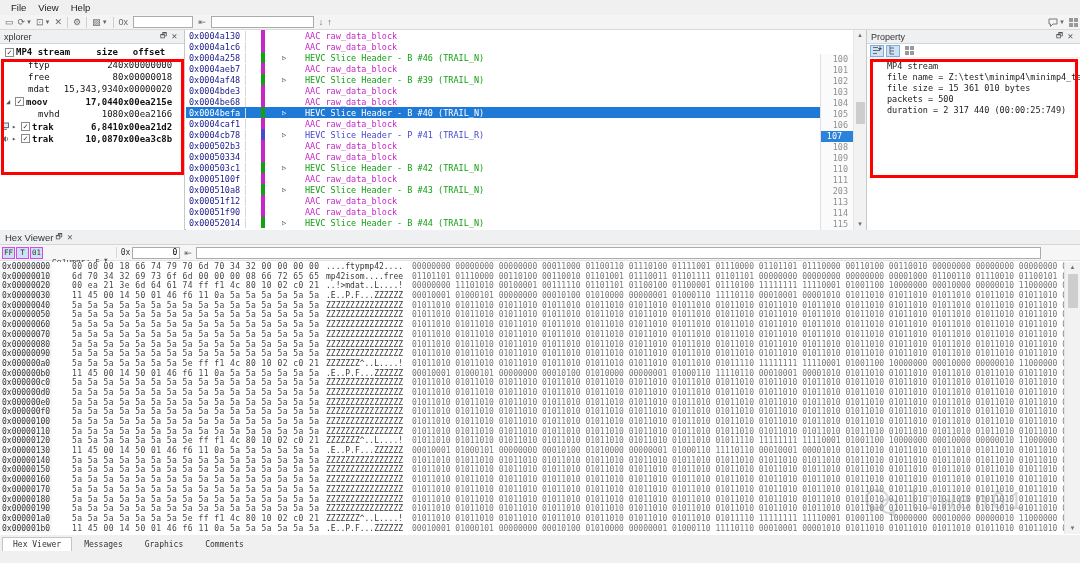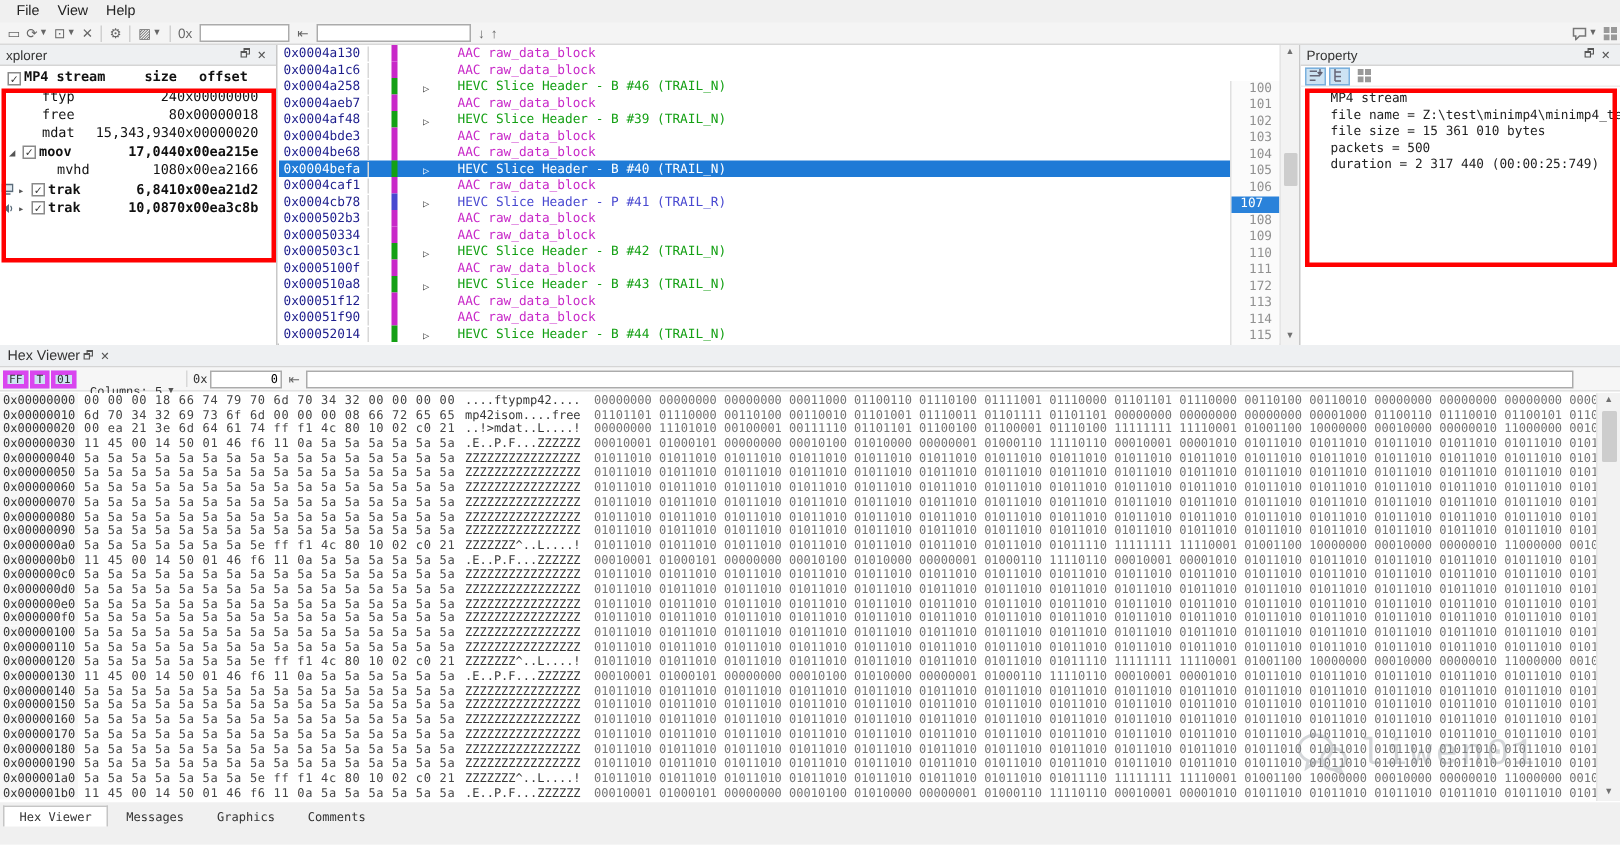--- a/index.html
+++ b/index.html
@@ -33,21 +33,21 @@
   .tree-row .t-name { }
   .tree-row .t-size { position:absolute; right:66px; width:70px; text-align:right; }
   .tree-row .t-off  { position:absolute; right:4px; width:62px; text-align:left; }
   .tree-row.bold { font-weight:bold; }
   .arrow { width:9px; font-size:7px; color:#555; }
   .cbx { width:9px; height:9px; border:1px solid #8a8a8a; background:#fff; font-size:8px; line-height:7px; color:#333; text-align:center; margin-right:2px; display:inline-block; }
   .t-typeicon { position:absolute; left:1px; top:2px; }
 
   
   #packets { position:absolute; left:186px; top:0; width:634px; height:200px; background:#fff; overflow:hidden; }
-  .pk-row { height:11px; display:flex; align-items:flex-end; font-family:"DejaVu Sans Mono", monospace; font-size:8.5px; white-space:nowrap;gap:15px; }
+  .pk-row { height:11px; display:flex; align-items:center; font-family:"DejaVu Sans Mono", monospace; font-size:8.5px; white-space:nowrap;gap:15px; }
   .pk-addr { width:60px; color:#1c1c8c; padding-left:3px; border-right:1px solid #d8d8d8; }
   .pk-chip { width:4px; height:11px; margin-right:2px; }
   .pk-arrow { width:8px; font-size:7px; color:#444; }
   .pk-noarrow { width:8px; }
   .pk-label { }
   .pk-row.sel { background:#1e7ad6; }
   .pk-row.sel .pk-addr, .pk-row.sel .pk-label, .pk-row.sel .pk-arrow { color:#fff; }
   .c-aac { color:#c828c8; } .bg-aac { background:#c828c8; }
   .c-hevcb { color:#14a014; } .bg-hevcb { background:#14a014; }
   .c-hevcp { color:#4848d0; } .bg-hevcp { background:#4848d0; }
@@ -75,32 +75,32 @@
 
   
   .anno { position:absolute; border:3px solid #f00; pointer-events:none; z-index:50; }
   #anno-explorer { left:1px; top:29px; width:183px; height:116px; }
   #anno-property { left:870px; top:29px; width:208px; height:119px; }
 
   
   #hexviewer { position:absolute; left:0; top:230px; width:1080px; height:305px; background:#fff; }
   #hv-title { height:15px; background:#eef0f2; border-bottom:1px solid #d5d5d5; font-size:9.5px; color:#333; display:flex; align-items:center; padding:0 5px; }
   #hv-toolbar { height:16px; background:#f6f6f6; border-bottom:1px solid #e2e2e2; display:flex; align-items:center; padding-left:2px; font-size:8px; color:#333; }
-  .toggle { min-width:13px; height:12px; border:3px solid #d946ef; background:#cde3f3; color:#333; font-size:7.5px; display:flex; align-items:center; justify-content:center; margin-right:1px; padding:0 1px; font-family:"DejaVu Sans Mono", monospace; }
+  .toggle { min-width:13px; height:12px; border:1px solid #d946ef; background:#cde3f3; color:#333; font-size:7.5px; display:flex; align-items:center; justify-content:center; margin-right:1px; padding:0 1px; font-family:"DejaVu Sans Mono", monospace; }
   #hv-columns { display:flex; align-items:flex-start; margin-left:8px; font-family:Liberation Mono, monospace;margin-top:18px; }
   #hv-columns .dd { font-size:6px; margin:0 4px; color:#555; }
   .hv-sep { width:1px; height:11px; background:#d8d8d8; margin:0 4px; }
   #hv-0x { font-family:"DejaVu Sans Mono", monospace; margin-right:2px; }
   #hv-addr-input { width:48px; height:12px; border:1px solid #ababab; background:#fff; font-size:8px; text-align:right; font-family:"DejaVu Sans Mono", monospace; padding:0 2px; }
   #hv-goto { margin:0 4px; color:#666; font-size:9px; }
   #hv-search { width:845px; height:12px; border:1px solid #ababab; background:#fff; font-size:8px; font-family:"DejaVu Sans Mono", monospace; }
   #hv-content { position:absolute; left:0; top:32px; width:1064px; height:272px; overflow:hidden; background:#fff; }
   .hx-row { height:9.7px; line-height:9.7px; white-space:nowrap; overflow:hidden; font-family:"DejaVu Sans Mono", monospace; font-size:8px; }
   .hx-addr { display:inline-block; width:52px; color:#383838; background:#f7f7f7; padding-left:2px; }
-  .hx-bytes { display:inline-block; width:250px; color:#464646; letter-spacing:.45px; margin-left:4px; }
+  .hx-bytes { display:inline-block; width:250px; color:#464646; letter-spacing:.45px; margin-left:20px; }
   .hx-ascii { display:inline-block; width:80px; color:#383838; margin-left:4px; }
   .hx-bin { color:#767676; margin-left:6px; }
   #hv-scroll { left:1064px; top:32px; width:16px; height:272px; position:absolute; background:#f2f2f2; border-left:1px solid #e5e5e5; }
   #hv-thumb { top:12px; height:34px; left:3px; width:10px; }
 
   
   #watermark { position:absolute; right:55px; bottom:18px; display:flex; align-items:center; gap:8px; opacity:.38; z-index:5; pointer-events:none; }
   #watermark .wm-text { font-size:25px; color:#8f969c; letter-spacing:2px; font-family:Liberation Mono, monospace; }
 
   
@@ -382,21 +382,21 @@
         <div class="ln">102</div>
         <div class="ln">103</div>
         <div class="ln">104</div>
         <div class="ln">105</div>
         <div class="ln">106</div>
         <div class="ln sel">107</div>
         <div class="ln">108</div>
         <div class="ln">109</div>
         <div class="ln">110</div>
         <div class="ln">111</div>
-        <div class="ln">172</div>
+        <div class="ln">203</div>
         <div class="ln">113</div>
         <div class="ln">114</div>
         <div class="ln">115</div>
         <div class="ln">116</div>
         <div class="ln">117</div>
       </div>
 
     <div class="vscroll" id="pk-scroll">
       <div class="sc-arrow">▲</div>
       <div class="sc-thumb" id="pk-thumb"></div>

